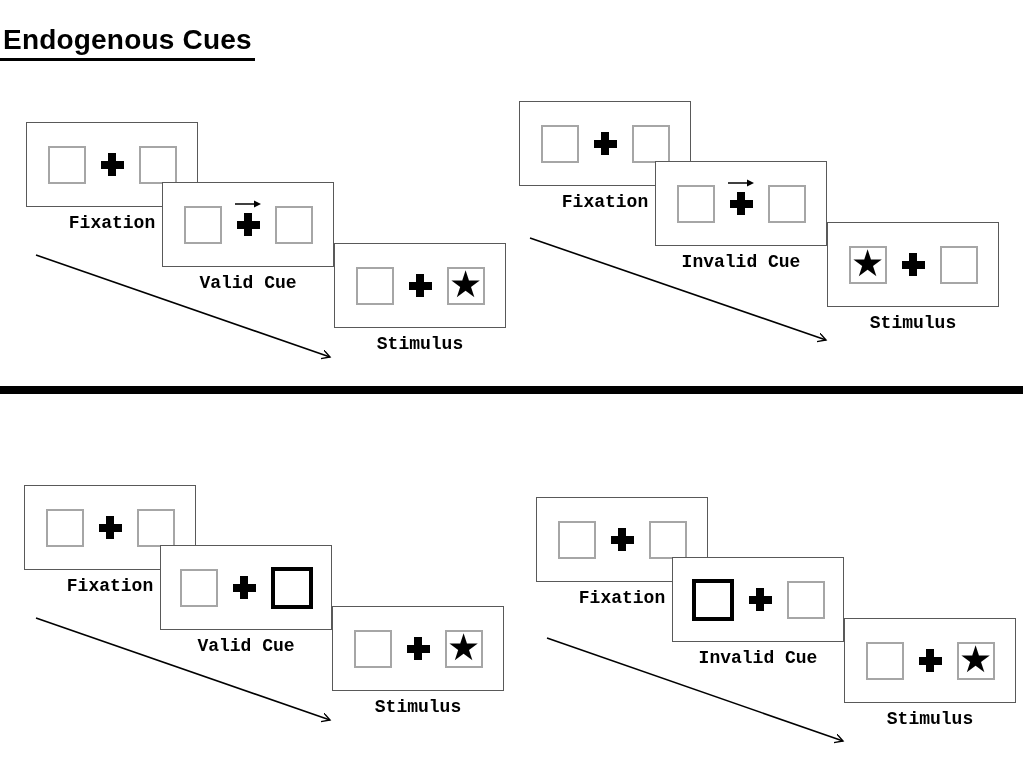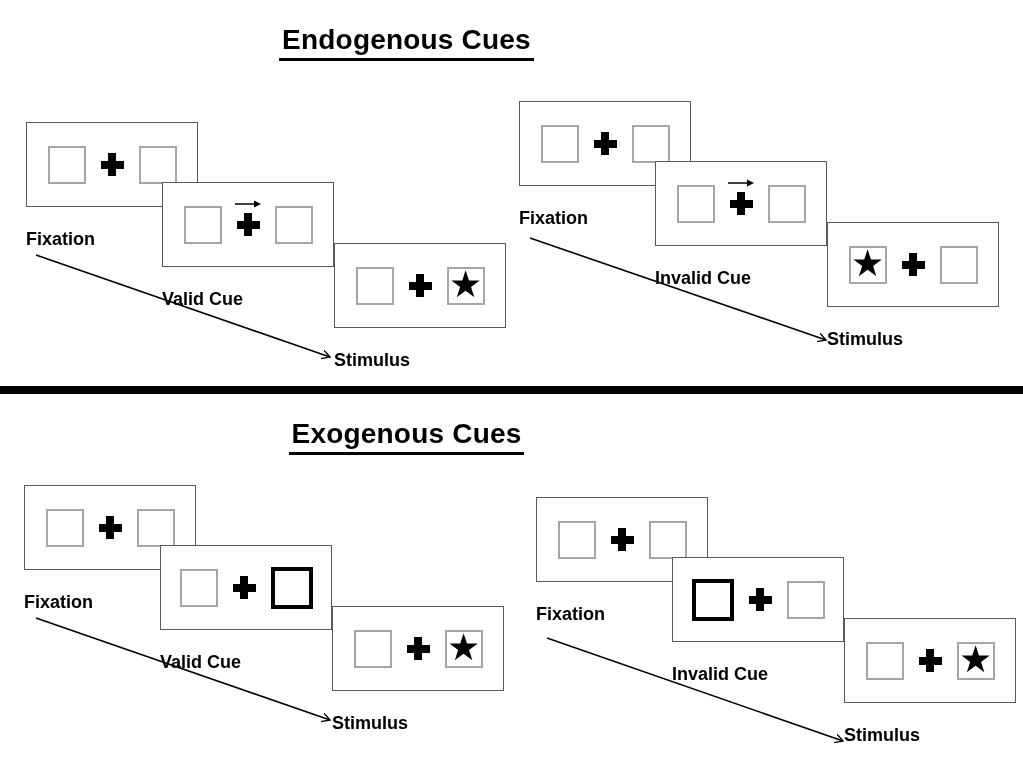--- a/index.html
+++ b/index.html
@@ -1,20 +1,20 @@
 <!DOCTYPE html>
 <html><head>
 <meta charset="utf-8">
 <style>
   html,body{margin:0;padding:0;background:#fff;}
   #canvas{
     position:relative;width:1023px;height:767px;background:#ffffff;
     font-family:"Liberation Sans",sans-serif;color:#000;overflow:hidden;
   }
-  .section-title{position:absolute;left:0;width:813px;text-align:center;}
+  .section-title{position:absolute;left:0;width:813px;text-align:left;}
   .section-title span{
     display:inline-block;font-size:28px;font-weight:bold;
     border-bottom:3px solid #000;padding:0 3px 2px 3px;letter-spacing:.2px;
   }
   #title-endo{top:24px;}
   #title-exo{top:418px;}
   .divider{position:absolute;left:0;top:386px;width:1023px;height:8px;background:#000;}
 
   .seq{position:absolute;width:520px;height:285px;}
   #seq-ev{left:26px;top:122px;}
@@ -40,22 +40,22 @@
     font-family:"DejaVu Sans",sans-serif;font-size:37px;line-height:34px;
     color:#000;display:block;margin-top:-2px;
   }
   .cue-stack{position:relative;display:flex;align-items:center;justify-content:center;flex:0 0 auto;}
   .cross{position:relative;width:23px;height:23px;}
   .cross::before{content:"";position:absolute;left:0;top:7.5px;width:23px;height:8px;background:#000;}
   .cross::after{content:"";position:absolute;left:7.5px;top:0;width:8px;height:23px;background:#000;}
   .arrow-cue{position:absolute;top:-14px;left:50%;transform:translateX(-50%);}
 
   .plabel{
-    width:172px;font-weight:bold;font-size:18px;
-    margin-top:22px;white-space:nowrap;
+    width:172px;text-align:center;font-weight:bold;font-size:18px;
+    margin-top:6px;white-space:nowrap;font-family:Liberation Mono, monospace;
   }
   #arrow-overlay{position:absolute;left:0;top:0;width:1023px;height:767px;pointer-events:none;}
 </style>
 </head>
 <body>
 
 <div id="canvas">
 
   <div class="section-title" id="title-endo">
     <span>Endogenous Cues</span>
@@ -134,23 +134,20 @@
           <div class="cross"></div>
         </div>
         <div class="box"></div>
       </div>
       <div class="plabel">Stimulus</div>
     </div>
   </div>
 
   <div class="divider"></div>
 
-  <div class="section-title" id="title-exo">
-    <span>Exogenous Cues</span>
-  </div>
 
   <div class="seq" id="seq-xv">
     <div class="panel pos0">
       <div class="screen">
         <div class="box"></div>
         <div class="cue-stack">
           <div class="cross"></div>
         </div>
         <div class="box"></div>
       </div>

